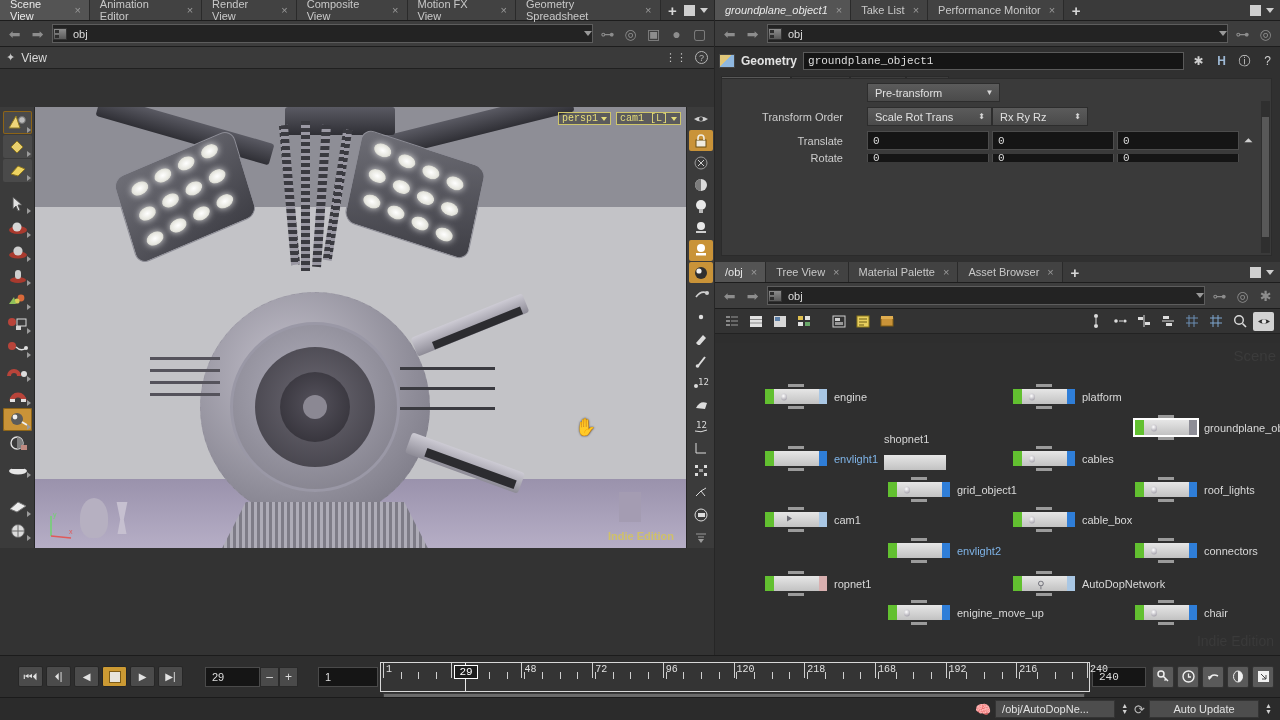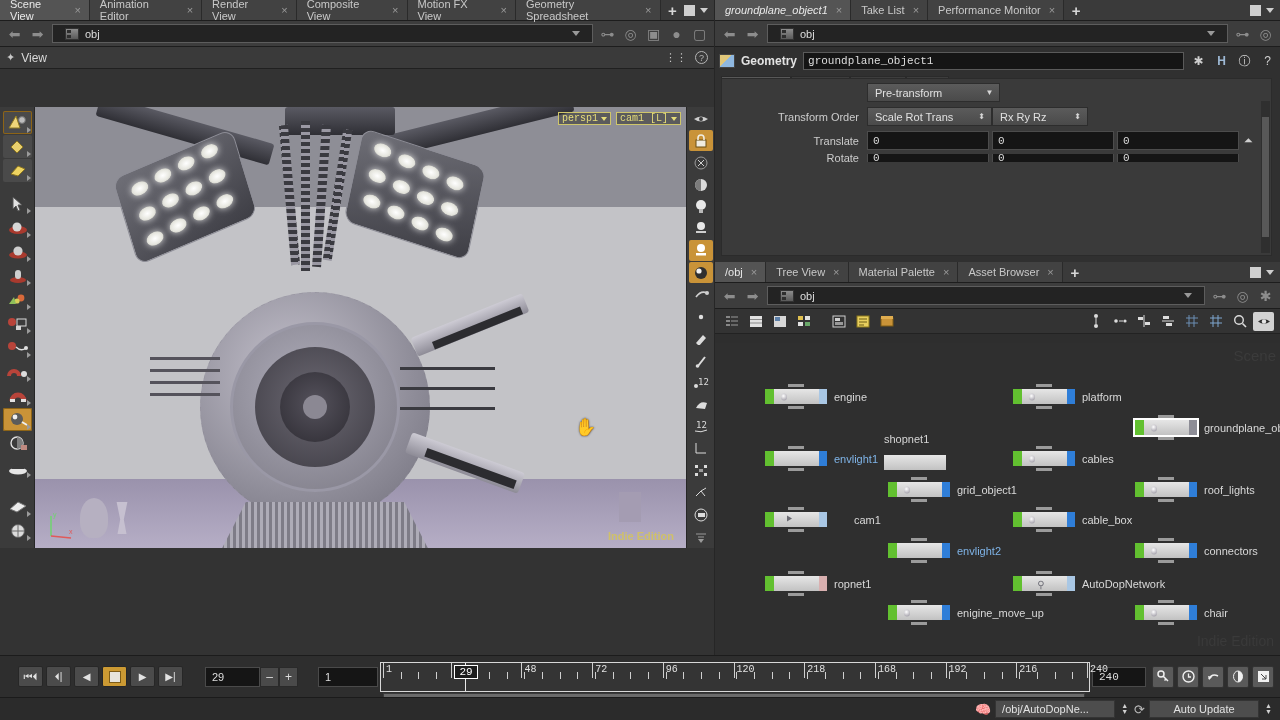--- a/index.html
+++ b/index.html
@@ -22,21 +22,21 @@
     padding-right:6px; background:#3a3a3a; }
   .wsq { width:11px; height:11px; background:#cfcfcf; }
   .wcaret { width:0;height:0;border-left:4px solid transparent;border-right:4px solid transparent;
     border-top:5px solid #cfcfcf; }
 
   .pathbar { height:26px; background:#3d3d3d; display:flex; align-items:center;
     gap:6px; padding:0 6px; border-bottom:1px solid #1d1d1d; }
   .navarrow { width:17px;height:17px; display:flex;align-items:center;justify-content:center;
     color:#8d8d8d; font-size:14px; }
   .pathfield { flex:1; height:19px; background:#232323; border:1px solid #5d5d5d;
-    display:flex; align-items:center; gap:6px; padding:0 12px; color:#dcdcdc; font-size:11px;}
+    display:flex; align-items:center; gap:6px; padding:0 0; color:#dcdcdc; font-size:11px;}
   .pathfield .caret { margin-left:auto; width:0;height:0;
     border-left:4px solid transparent;border-right:4px solid transparent;border-top:5px solid #999; }
   .filmicon { width:14px;height:12px; background:linear-gradient(#8d8d8d,#5a5a5a);
     border:1px solid #333; position:relative; }
   .filmicon:before{content:"";position:absolute;left:1px;top:1px;width:4px;height:3px;background:#2e2e2e;}
   .filmicon:after{content:"";position:absolute;left:1px;top:6px;width:4px;height:3px;background:#2e2e2e;}
 
   
   .leftpane { position:absolute; left:0; top:0; width:714px; height:655px; background:#333; }
   .viewhdr { height:22px; background:#3a3a3a; display:flex; align-items:center;
@@ -151,21 +151,21 @@
     display:flex; align-items:center; padding-left:4px; }
   .geomhdr .ri { width:17px;height:17px; display:flex;align-items:center;justify-content:center;
     color:#cfcfcf; font-size:12px; }
   .ptabs { display:flex; margin:4px 0 0 6px; }
   .ptab { padding:3px 9px; background:#3d3d3d; border:1px solid #2a2a2a; border-bottom:none;
     color:#cfcfcf; font-size:11px; }
   .ptab.active { background:#585858; color:#fff; }
   .pbody { position:absolute; left:6px; right:8px; top:78px; bottom:6px; background:#3a3a3a;
     border:1px solid #2b2b2b; }
   .prow { display:flex; align-items:center; height:21px; margin-top:3px; }
-  .plabel { width:145px; text-align:right; padding-right:8px; color:#cccccc; font-size:11px; }
+  .plabel { width:145px; text-align:right; padding-right:24px; color:#cccccc; font-size:11px; }
   .cbox { width:12px;height:12px;background:#4f4f4f;border:1px solid #2b2b2b; margin-right:8px;}
   .cbtxt { color:#cbcbcb; font-size:11px; }
   .menufield { height:19px; background:linear-gradient(#5b5b5b,#4a4a4a); border:1px solid #2d2d2d;
     display:flex; align-items:center; padding:0 2px 0 7px; color:#e0e0e0; font-size:11px; }
   .menufield .c { margin-left:auto; width:15px; text-align:center; color:#d6d6d6; font-size:8px; }
   .numfield { height:19px; background:#151515; border:1px solid #4c4c4c; color:#dcdcdc;
     font-size:11px; display:flex; align-items:center; padding-left:5px;
     font-family:"Liberation Mono",monospace; }
   .pscroll { position:absolute; right:1px; top:22px; width:9px; bottom:2px; background:#2f2f2f; }
   .pscroll i { position:absolute; left:1px; top:16px; width:7px; height:120px; background:#585858; }
@@ -917,21 +917,21 @@
             <div class="node" style="left: 420px; top: 139px;">
               <div class="nbody">
                 <i class="stub top"></i>
                 <i class="stub bot"></i>
                 <span class="nflagL"></span>
                 <span class="nicon"><span class="sphIcon"></span></span>
                 <span class="nflagR" style="background:#2f7ed8"></span>
               </div>
               <span class="nlabel">roof_lights</span>
             </div>
-            <div class="node" style="left: 50px; top: 169px; gap: 20px;">
+            <div class="node" style="left: 50px; top: 169px;">
               <div class="nbody">
                 <i class="stub top"></i>
                 <i class="stub bot"></i>
                 <span class="nflagL"></span>
                 <span class="nicon"><span class="camIcon"></span></span>
                 <span class="nflagR" style="background:#a9c7e4"></span>
               </div>
               <span class="nlabel">cam1</span>
             </div>
             <div class="node" style="left: 298px; top: 169px;">

